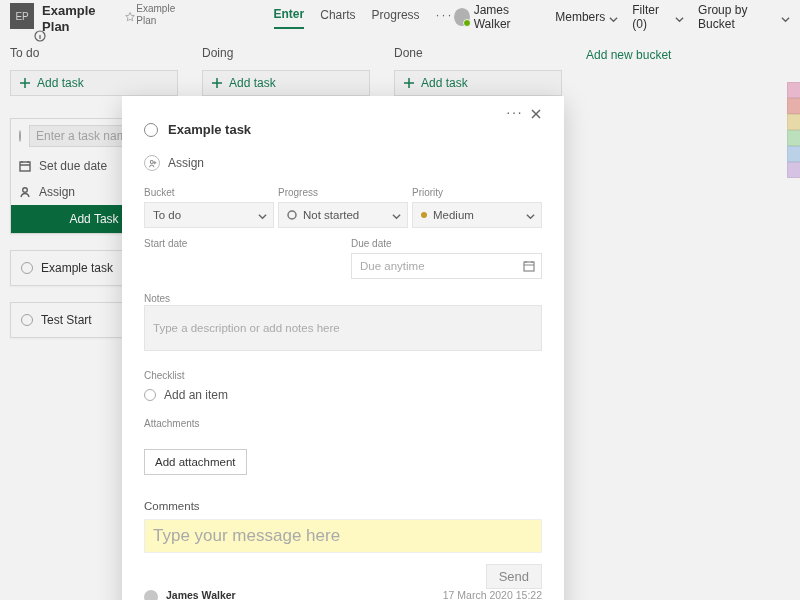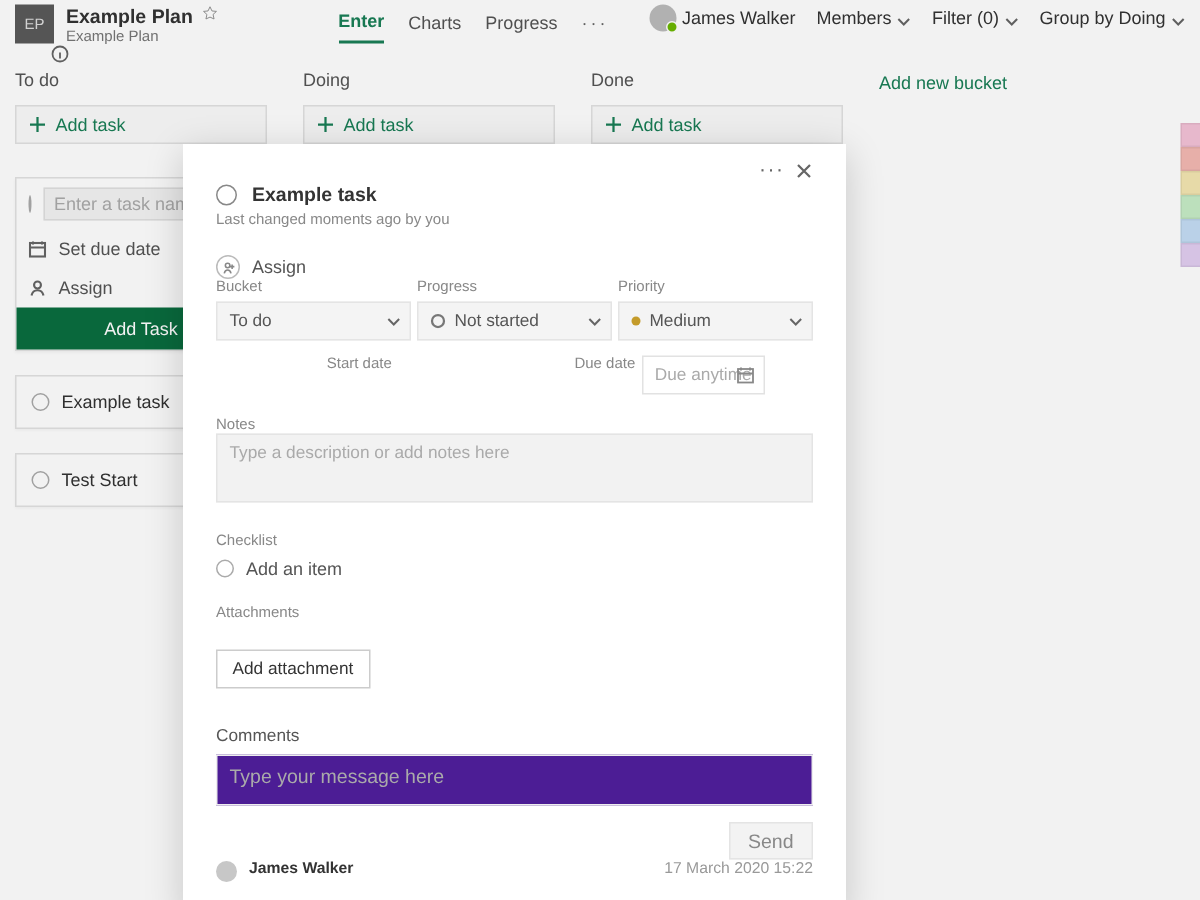--- a/index.html
+++ b/index.html
@@ -24,21 +24,21 @@
   .plan-tile {
     width: 26px; height: 26px;
     background: #5a5a5a;
     color: #ddd;
     font-size: 10px;
     display: flex;
     align-items: center;
     justify-content: center;
     margin-right: 8px;
   }
-  .plan-title-block { display:flex; flex-direction:column; line-height:1.2;justify-content:center; }
+  .plan-title-block { display:flex; flex-direction:row; line-height:1.2;justify-content:center; }
   .plan-title-row { display:flex; align-items:center; gap:5px; }
   .plan-title { font-size:13px; font-weight:600; }
   .plan-sub { font-size:10px; color:#777; }
   .star-icon svg { width:12px; height:12px; fill:none; stroke:#888; stroke-width:1.2; }
 
   .top-tabs {
     display:flex; gap:16px; margin-left:80px; align-items:center; height:100%;
     font-size:12px;
   }
   .top-tab { padding-bottom:6px; color:#555; cursor:pointer; }
@@ -159,73 +159,73 @@
   .m-assign {
     margin-top:18px;
     display:flex; align-items:center; gap:8px;
     font-size:12px; color:#555;
   }
   .m-assign .person-ic { width:16px; height:16px; border-radius:50%; border:1px solid #bbb;
     display:flex; align-items:center; justify-content:center; }
   .m-assign .person-ic svg { width:9px; height:9px; fill:none; stroke:#888; stroke-width:1.4; }
 
   .m-grid3 {
-    display:flex; gap:4px; 
+    display:flex; gap:4px; margin-top:16px;
   }
   .m-field { flex:1; display:flex; flex-direction:column; gap:4px; }
   .m-label { font-size:10px; color:#888; }
   .m-select {
     height:26px; background:#f4f4f4; border:1px solid #e4e4e4;
     display:flex; align-items:center; padding:0 8px;
     font-size:11.5px; color:#555; position:relative;
   }
   .m-select .chev { position:absolute; right:6px; top:8px; }
   .m-select .lead-ic { width:10px; height:10px; margin-right:6px; }
   .m-select .lead-ic svg { width:10px; height:10px; fill:none; stroke:#777; stroke-width:1.5; }
   .pri-dot { width:6px;height:6px;border-radius:50%;background:#c49b2a;margin-right:6px; }
 
   .m-grid2 {
     display:flex; gap:16px; margin-top:10px;
   }
-  .m-date { flex:1; display:flex; flex-direction:row; gap:4px;justify-content:center; }
+  .m-date { flex:1; display:flex; flex-direction:column; gap:4px; }
   .m-dateinput {
     height:26px; background:#fff; border:1px solid #e2e2e2;
     display:flex; align-items:center; padding:0 8px; position:relative;
     font-size:11.5px; color:#aaa;
   }
   .cal-ic { position:absolute; right:6px; top:6px; width:12px; height:12px; }
   .cal-ic svg { width:12px; height:12px; fill:none; stroke:#888; stroke-width:1.2; }
 
   .m-notes { margin-top:12px; }
   .m-notes textarea {
     width:100%; height:46px; resize:none;
     background:#f2f2f2; border:1px solid #e4e4e4;
-    padding:6px 8px; font-size:11.5px; color:#888;
+    padding:16px 8px; font-size:11.5px; color:#888;
     font-family:inherit;
   }
   .m-notes textarea::placeholder { color:#aaa; }
 
   .m-checklist { margin-top:14px; }
   .m-checkrow { display:flex; align-items:center; gap:8px; margin-top:6px; font-size:12px; color:#555; }
   .m-checkrow .circle { width:12px; height:12px; border:1.2px solid #aaa; border-radius:50%; }
 
   .m-attach { margin-top:14px; }
   .attach-btn {
     display:inline-block;
     border:1px solid #ccc;
     padding:6px 10px; font-size:11.5px; color:#333;
     background:#fff; cursor:pointer;
     margin-top:19px;
   }
 
   .m-comments { margin-top:24px; }
   .cm-input {
     width:100%; height:34px;
-    background:#4c1d95; border:1px solid #eee;
-    padding:6px 8px; font-size:13px; color:#888;
+    background:#fef9c3; border:1px solid #eee;
+    padding:6px 8px; font-size:17px; color:#888;
     font-family:inherit;
     resize:none;
     margin-top:6px;
   }
   .cm-send {
     float:right; margin-top:8px;
     background:#f3f3f3; color:#888;
     border:1px solid #e4e4e4;
     padding:4px 12px; font-size:13px; cursor:default;
   }
@@ -274,21 +274,21 @@
             <path d="M1 3l4 4 4-4"></path>
           </svg></span>
     </div>
     <div class="tr-item">
       <span>Filter (0)</span>
       <span class="chev"><svg viewBox="0 0 10 10">
             <path d="M1 3l4 4 4-4"></path>
           </svg></span>
     </div>
     <div class="tr-item">
-      <span>Group by Doing</span>
+      <span>Group by Bucket</span>
       <span class="chev"><svg viewBox="0 0 10 10">
             <path d="M1 3l4 4 4-4"></path>
           </svg></span>
     </div>
   </div>
 
   <div class="info-icon">
     <svg viewBox="0 0 12 12">
         <circle cx="6" cy="6" r="5"></circle>
         <path d="M6 3v0M6 5v4"></path>
@@ -381,21 +381,20 @@
       <svg viewBox="0 0 12 12">
           <path d="M2 2l8 8M10 2l-8 8"></path>
         </svg>
     </span>
   </div>
 
   <div class="m-titlerow">
     <span class="m-circle"></span>
     <span class="m-title">Example task</span>
   </div>
-  <div class="m-sub">Last changed moments ago by you</div>
 
   <div class="m-assign">
     <span class="person-ic">
       <svg viewBox="0 0 12 12">
           <circle cx="5" cy="4" r="2"></circle>
           <path d="M2 11c.4-2 1.6-3 3-3s2.6 1 3 3M9 3v4M7 5h4"></path>
         </svg>
     </span>
     <span>Assign</span>
   </div>

